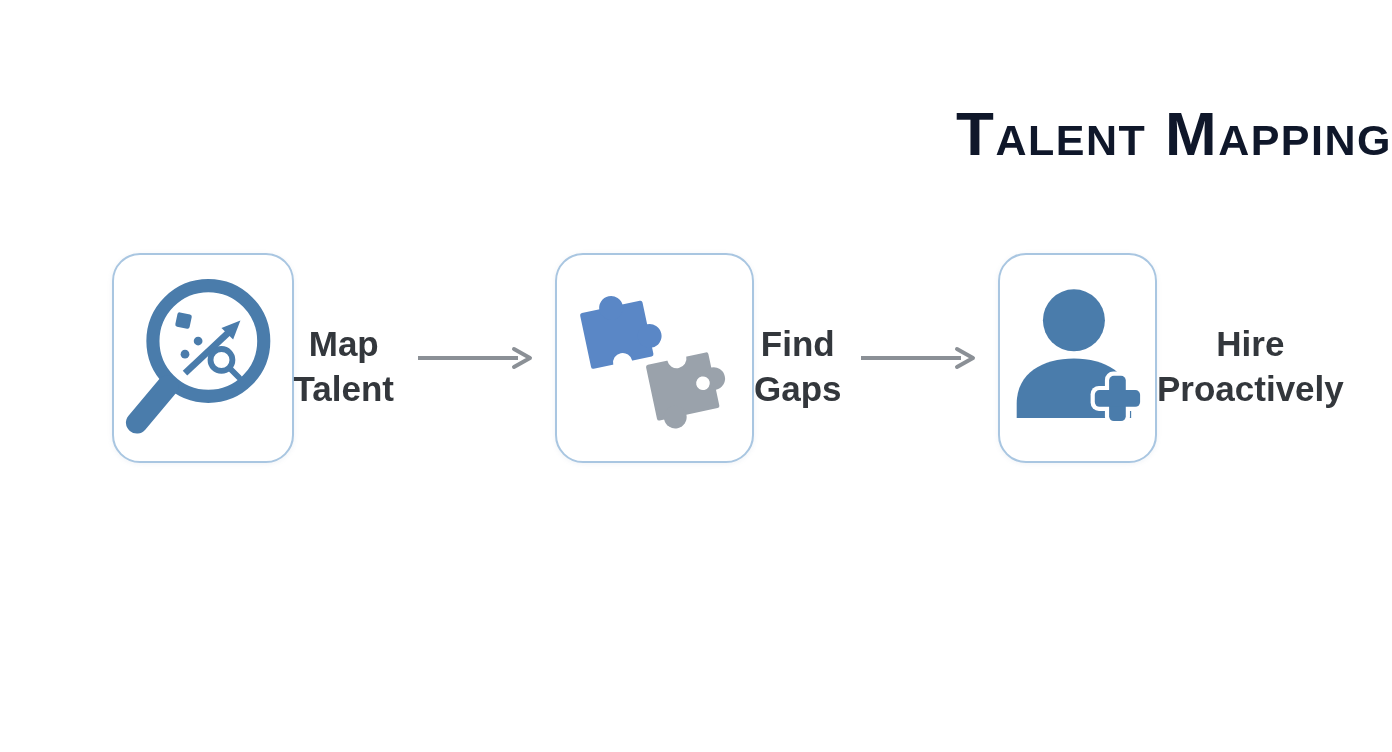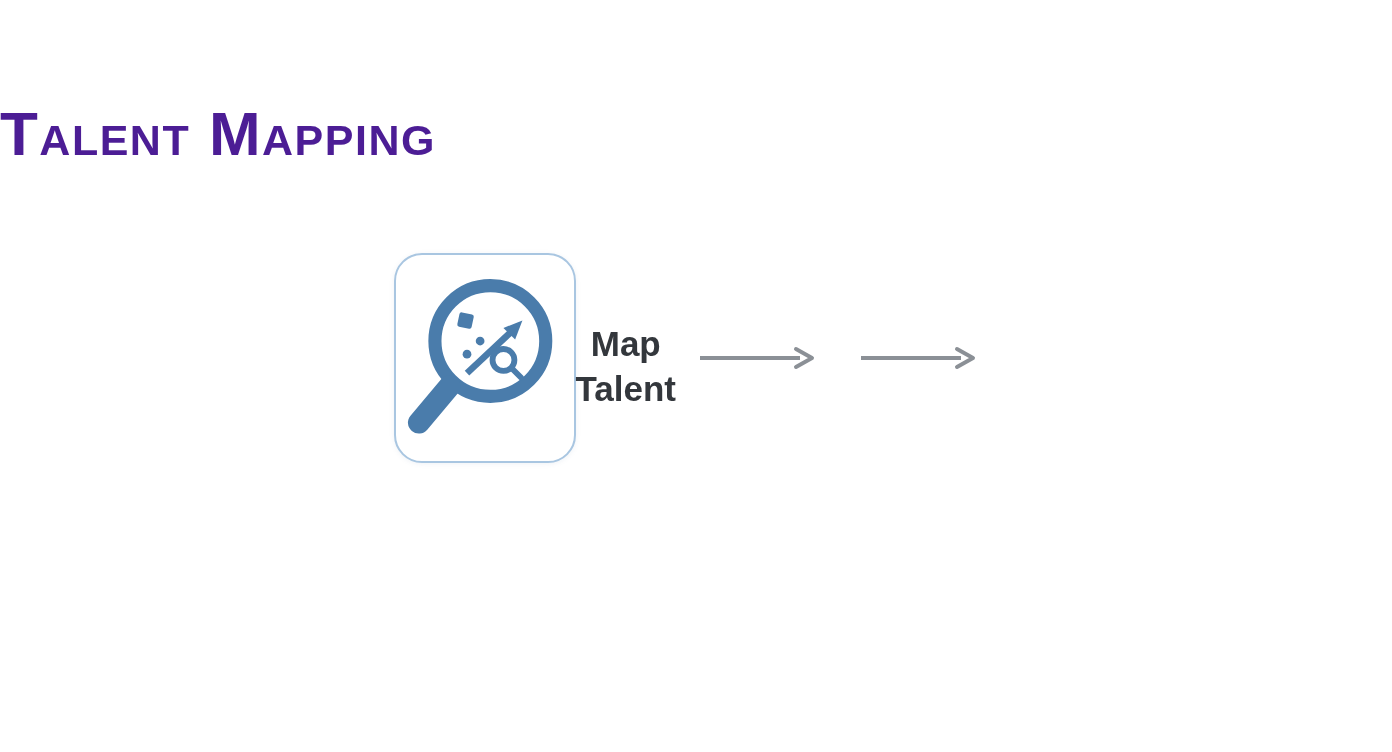--- a/index.html
+++ b/index.html
@@ -11,26 +11,26 @@
     background: #ffffff;
     font-family: "Liberation Sans", sans-serif;
     overflow: hidden;
   }
   .title {
     position: absolute;
     top: 98px;
     left: 0;
     width: 100%;
     margin: 0;
-    text-align: left;
+    text-align: right;
     font-variant: small-caps;
     font-size: 62px;
     font-weight: 700;
     letter-spacing: 1.5px;
-    color: #4c1d95;
+    color: #0f172a;
   }
   .row {
     position: absolute;
     top: 253px;
     left: 0;
     width: 100%;
     display: flex;
     justify-content: center;
     align-items: flex-start;
   }
@@ -102,23 +102,68 @@
       </div>
     </div>
 
     <div class="connector">
       <svg width="120" height="24" viewBox="0 0 120 24">
         <line x1="3" y1="12" x2="103" y2="12" stroke="#8b9096" stroke-width="4"></line>
         <path d="M99 3 L115 12 L99 21" fill="none" stroke="#8b9096" stroke-width="4" stroke-linecap="round" stroke-linejoin="round"></path>
       </svg>
     </div>
 
+    <div class="step">
+      <div class="box">
+        <svg width="195" height="165" viewBox="0 0 170 145">
+
+          <g transform="rotate(-12 55 52)">
+            <rect x="24" y="26" width="56" height="50" rx="2" fill="#5a87c6"></rect>
+            <circle cx="52" cy="27" r="10.5" fill="#5a87c6"></circle>
+            <circle cx="80" cy="58" r="10.5" fill="#5a87c6"></circle>
+            <circle cx="52" cy="76" r="8.5" fill="#ffffff"></circle>
+          </g>
+
+          <g transform="rotate(-12 110 98)">
+            <rect x="82" y="72" width="56" height="50" rx="2" fill="#9aa2ab"></rect>
+            <circle cx="138" cy="96" r="10" fill="#9aa2ab"></circle>
+            <circle cx="98" cy="122" r="10" fill="#9aa2ab"></circle>
+            <circle cx="110" cy="72" r="8.5" fill="#ffffff"></circle>
+            <circle cx="128" cy="98" r="6" fill="#ffffff"></circle>
+          </g>
+        </svg>
+      </div>
+      <div class="step-label">
+        <div>Find Gaps</div>
+        <div></div>
+      </div>
+    </div>
 
     <div class="connector">
       <svg width="120" height="24" viewBox="0 0 120 24">
         <line x1="3" y1="12" x2="103" y2="12" stroke="#8b9096" stroke-width="4"></line>
         <path d="M99 3 L115 12 L99 21" fill="none" stroke="#8b9096" stroke-width="4" stroke-linecap="round" stroke-linejoin="round"></path>
       </svg>
     </div>
 
+    <div class="step">
+      <div class="box">
+        <svg width="155" height="145" viewBox="0 0 130 120">
+
+          <circle cx="62" cy="28" r="26" fill="#4a7cab"></circle>
+
+          <path d="M14 110 L14 98 C14 72 36 60 62 60 C88 60 110 72 110 98 L110 110 Z" fill="#4a7cab"></path>
+
+          <rect x="88" y="71" width="21" height="45" rx="7" fill="#ffffff"></rect>
+          <rect x="76" y="83" width="45" height="21" rx="7" fill="#ffffff"></rect>
+
+          <rect x="91.5" y="74.5" width="14" height="38" rx="4" fill="#4a7cab"></rect>
+          <rect x="79.5" y="86.5" width="38" height="14" rx="4" fill="#4a7cab"></rect>
+        </svg>
+      </div>
+      <div class="step-label">
+        <div>Hire</div>
+        <div>Proactively</div>
+      </div>
+    </div>
 
   </div>
 </div>
 
 </body></html>

